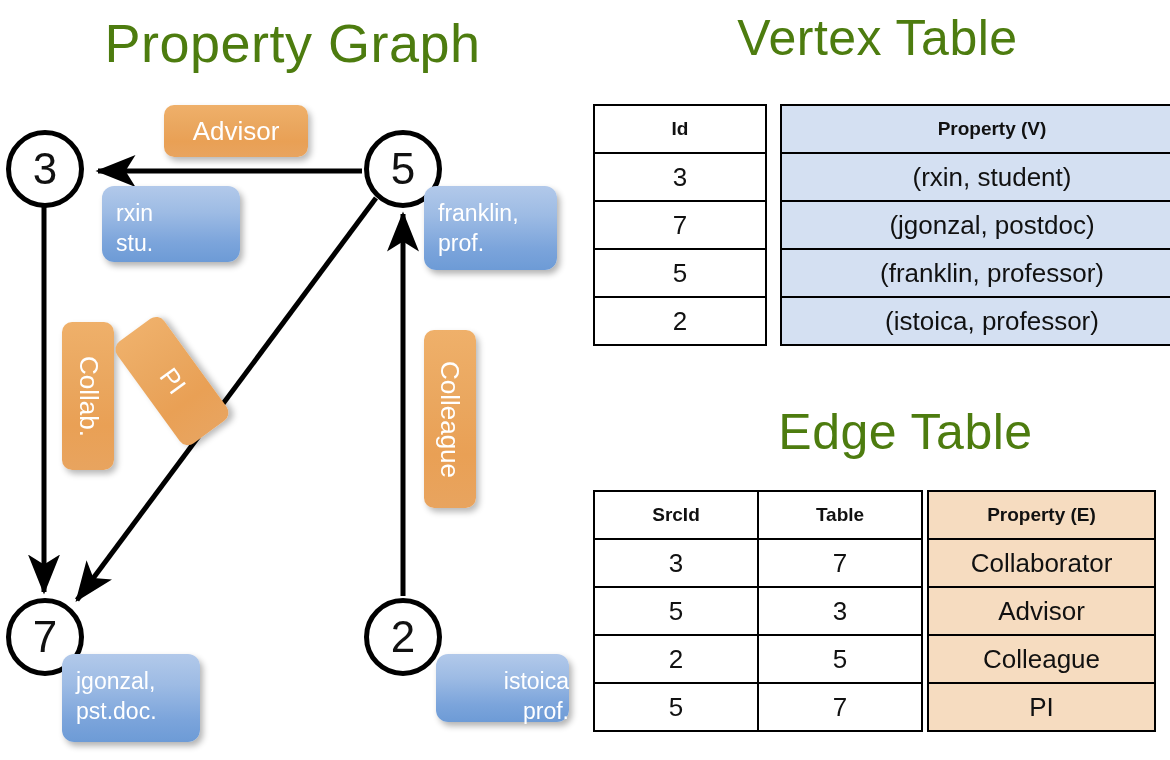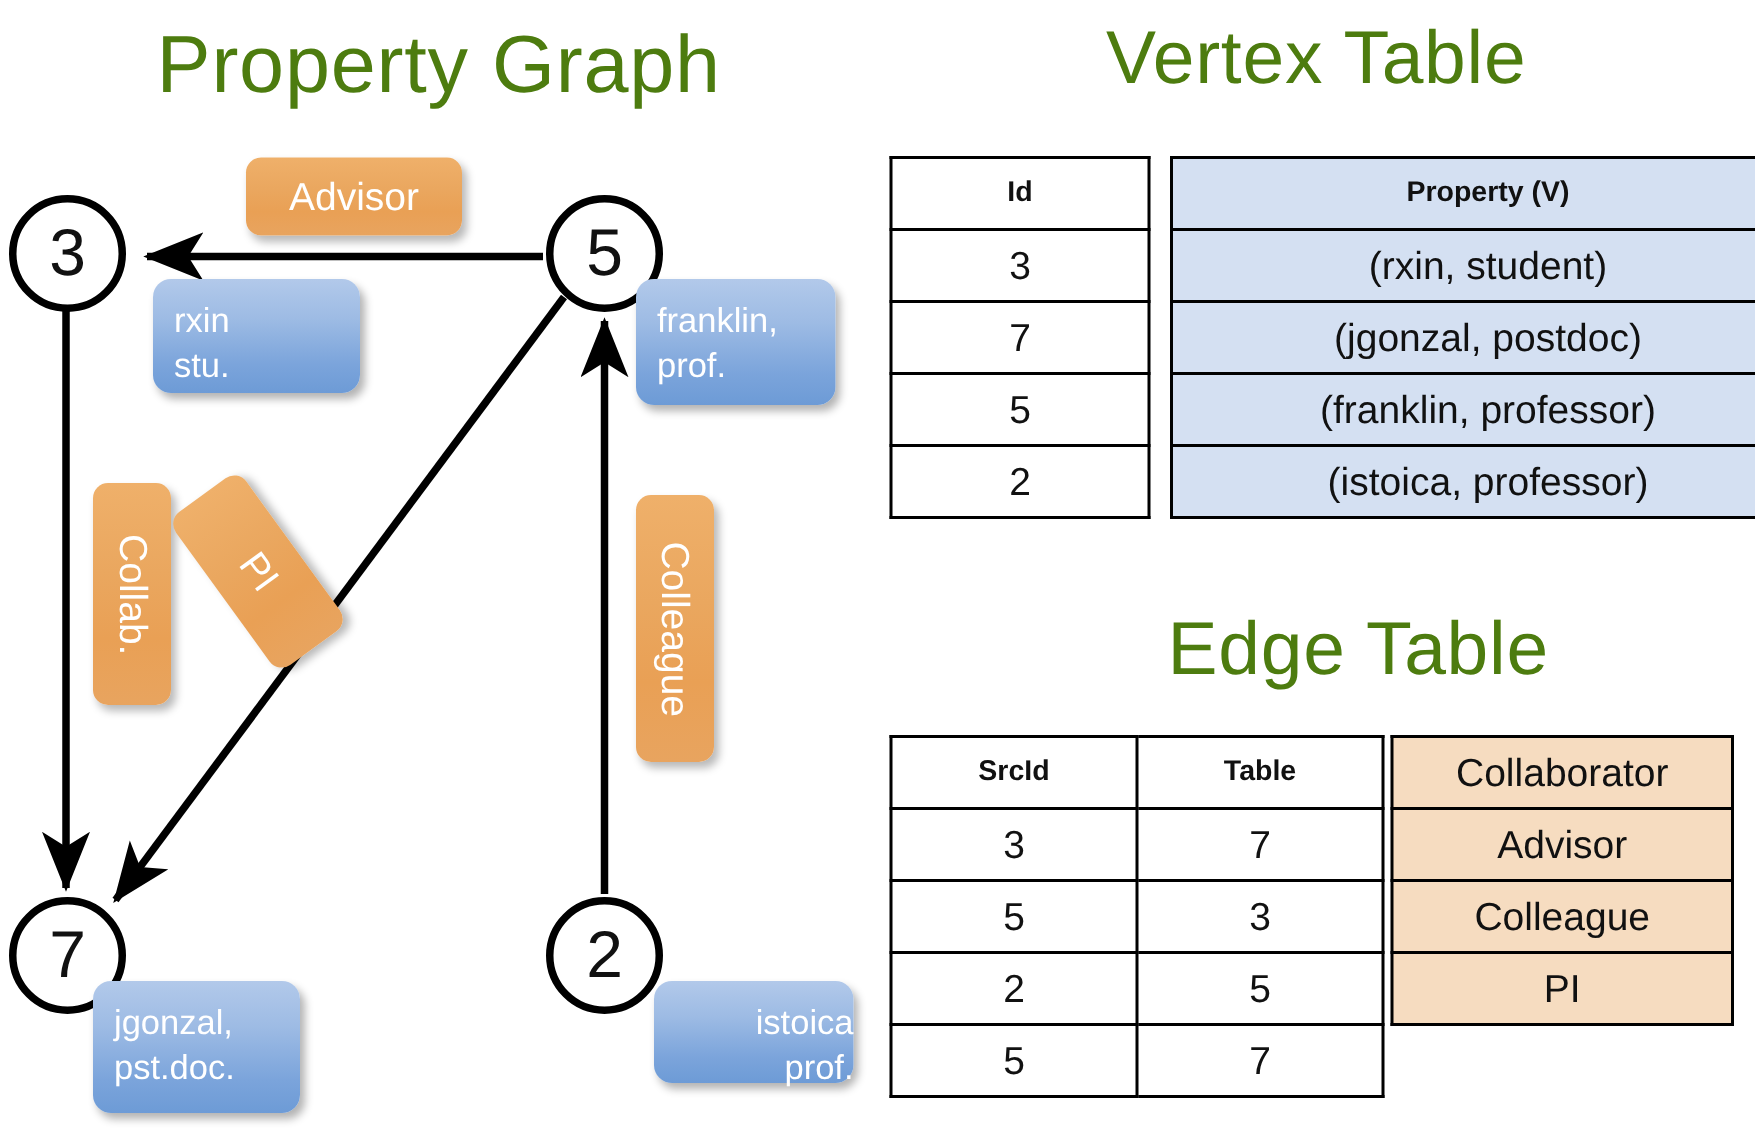--- a/index.html
+++ b/index.html
@@ -302,20 +302,23 @@
   </tr>
   <tr>
     <td>5</td>
     <td>7</td>
   </tr>
 </tbody>
   </table>
 
 <table class="tbl" id="edge-table-prop">
   <tbody>
+      <tr>
+    <th class="cell-eprop">Property (E)</th>
+  </tr>
   <tr>
     <td class="cell-eprop">Collaborator</td>
   </tr>
   <tr>
     <td class="cell-eprop">Advisor</td>
   </tr>
   <tr>
     <td class="cell-eprop">Colleague</td>
   </tr>
   <tr>

